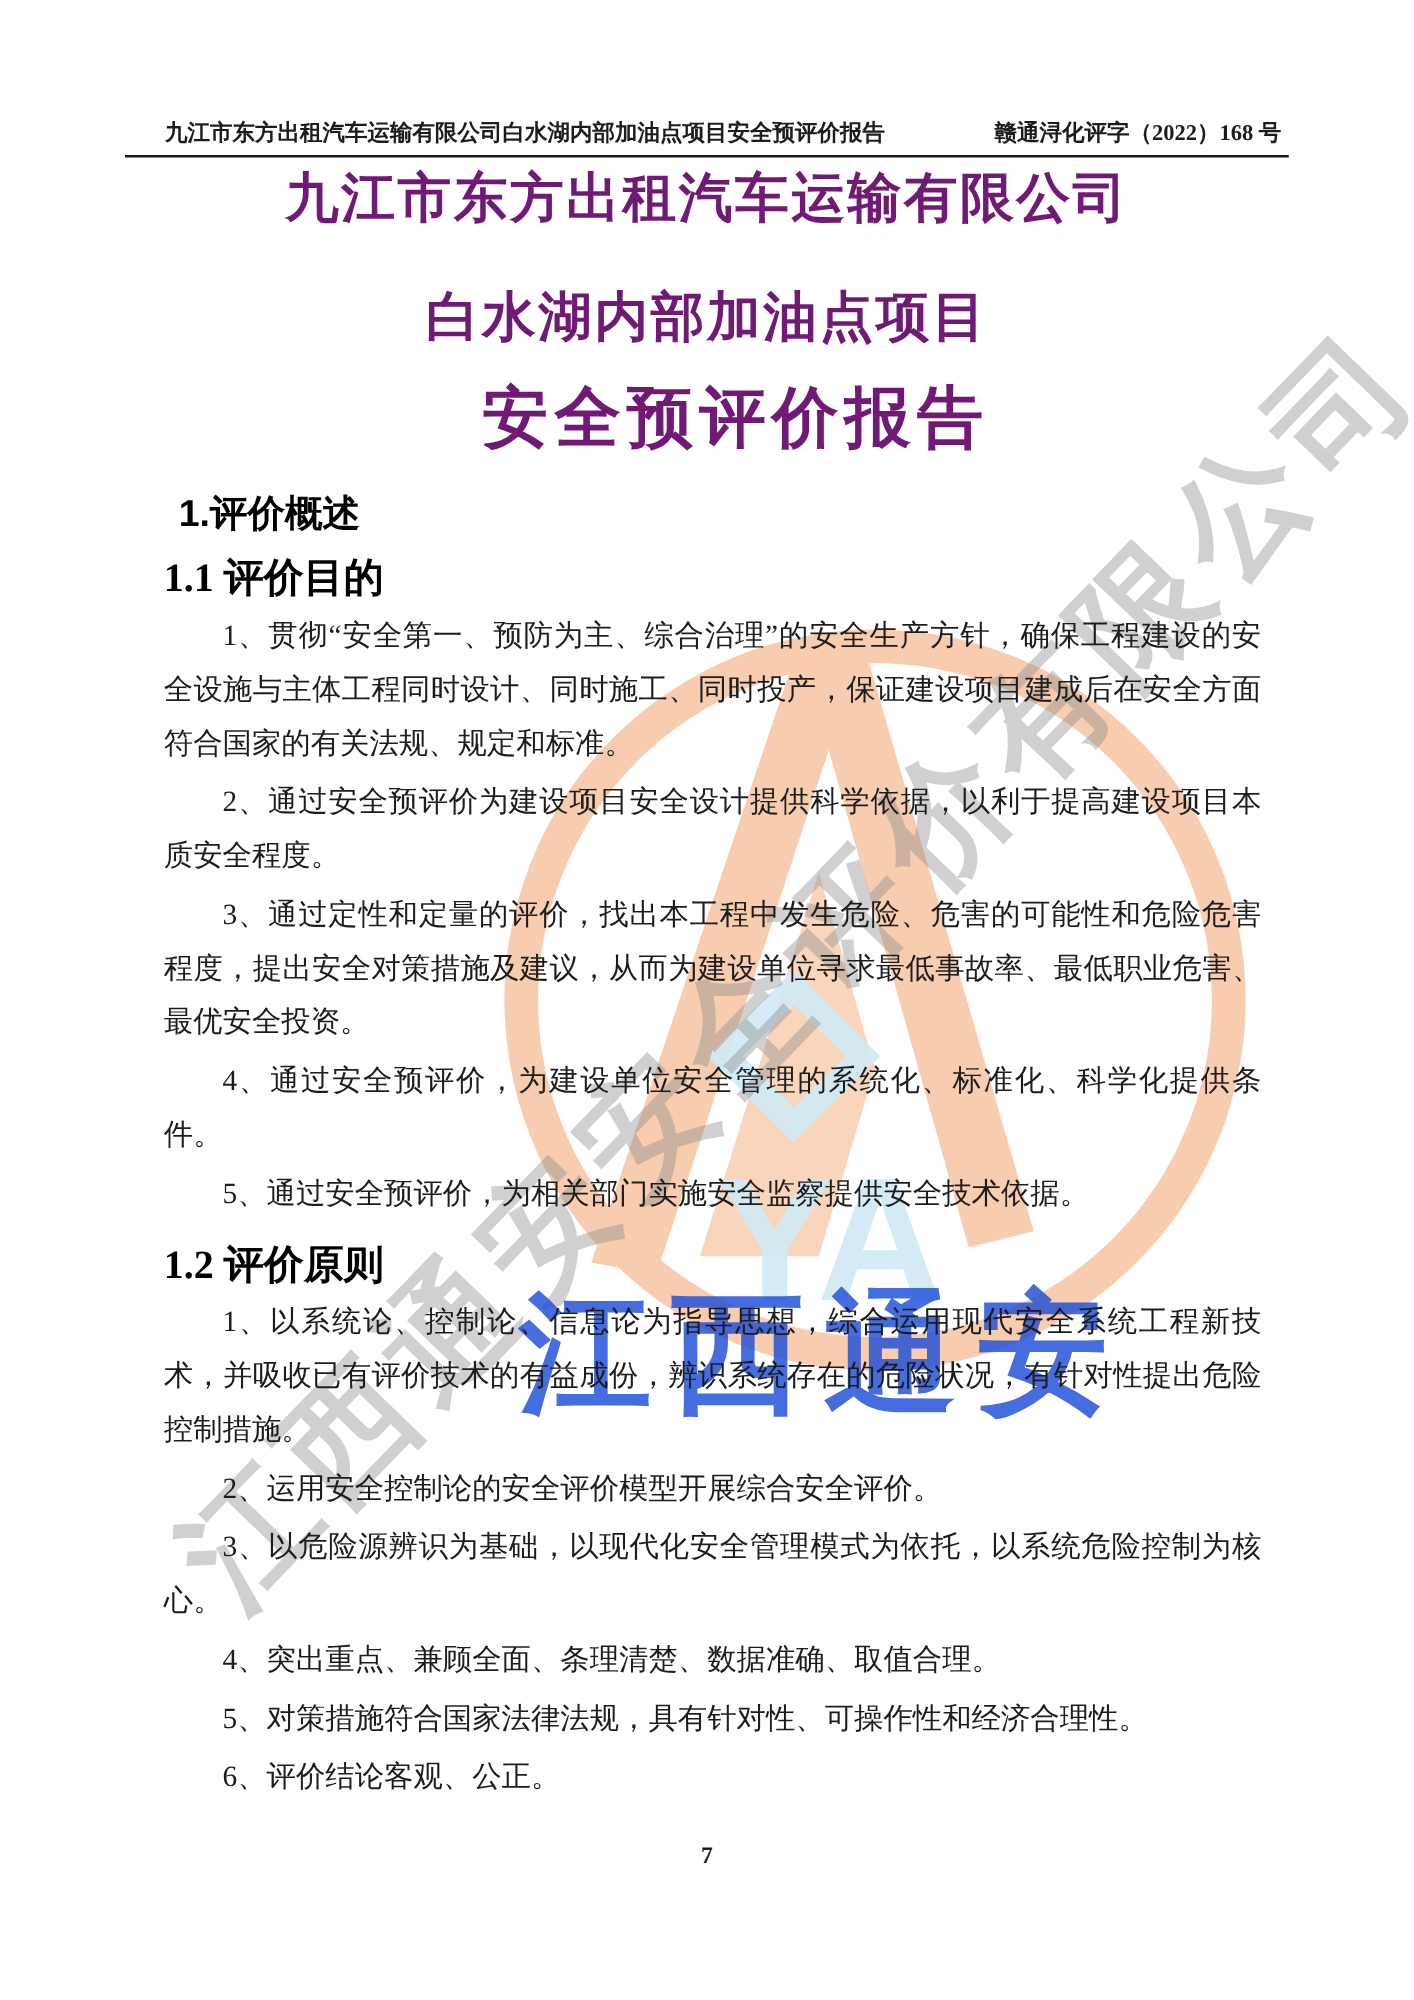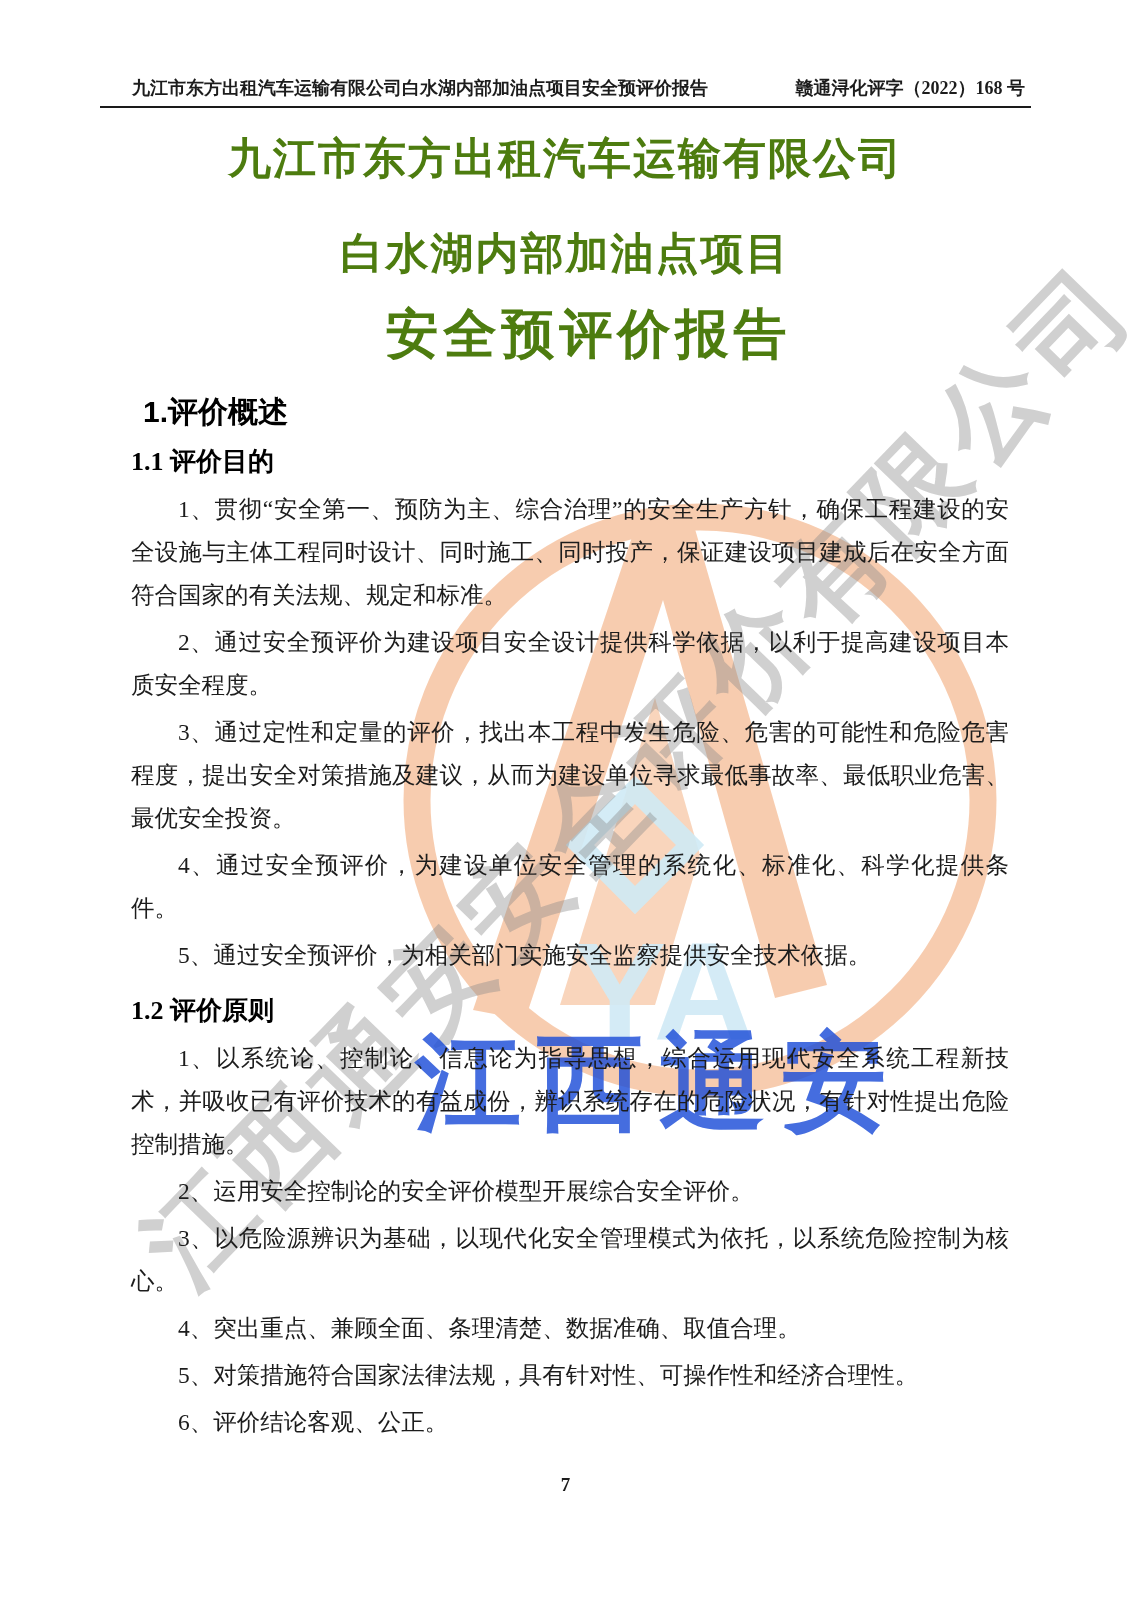--- a/index.html
+++ b/index.html
@@ -49,63 +49,63 @@
     font-size: 106px;
     letter-spacing: 16px;
     color: #1d4ed8;
     opacity: 0.82;
     white-space: nowrap;
   }
   
   .doc-layer { position: absolute; inset: 0; z-index: 1; }
   .running-header {
     position: absolute;
-    top: 76px;
+    top: 94px;
     left: 100px;
     width: 931px;
     display: flex;
     justify-content: space-between;
     align-items: flex-end;
     font-weight: bold;
     font-size: 18px;
     border-bottom: 2.5px solid #1a1a1a;
     padding-bottom: 6px;
   }
   .running-header .rh-left { padding-left: 32px; }
   .running-header .rh-right { padding-right: 6px; }
   .title-block {
     position: absolute;
     top: 130px;
     left: 0;
     width: 100%;
     text-align: center;
     font-family: "Liberation Sans", "DejaVu Sans", sans-serif;
     font-weight: bold;
-    color: #4d7c0f;
+    color: #701a75;
   }
   .title-l1 { font-size: 43px; letter-spacing: 2px; }
   .title-l2 { font-size: 43px; letter-spacing: 2px; margin-top: 37px; }
   .title-l3 { font-size: 53px; letter-spacing: 5px; margin-top: 16px; padding-left: 46px; }
   .content {
     position: absolute;
     top: 392px;
     left: 131px;
     width: 878px;
   }
   .h-section {
     font-family: "Liberation Sans", "DejaVu Sans", sans-serif;
     font-weight: bold;
     font-size: 30px;
     line-height: 40px;
     margin: 0 0 12px 12px;
     color: #000000;
   }
   .h-sub {
     font-weight: bold;
-    font-size: 26px;
+    font-size: 32px;
     line-height: 36px;
     margin: 0 0 8px 0;
     color: #000000;
   }
   .h-sub.second { margin-top: 16px; }
   p.body-par {
     font-size: 23.5px;
     line-height: 43px;
     margin: 0 0 4px 0;
     text-indent: 2em;

